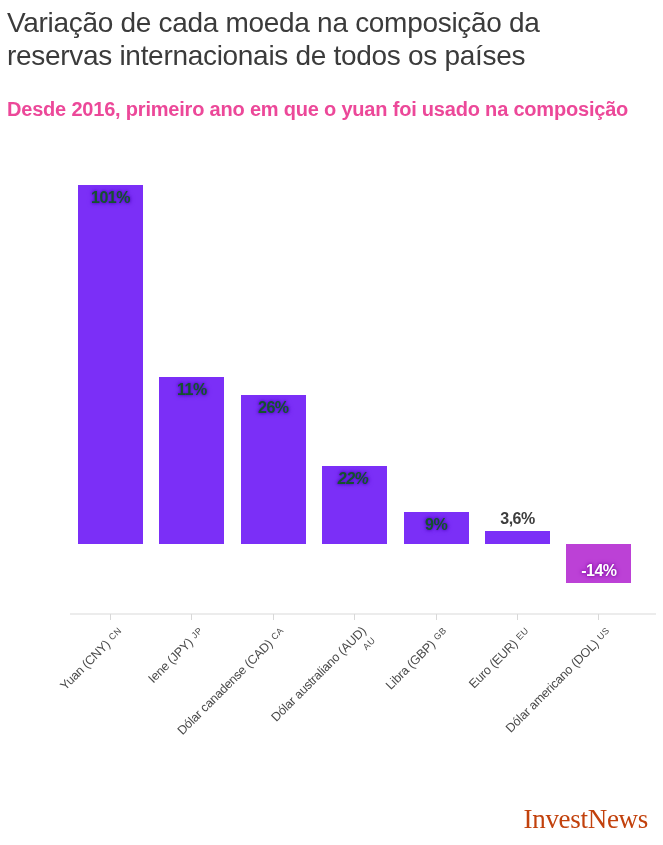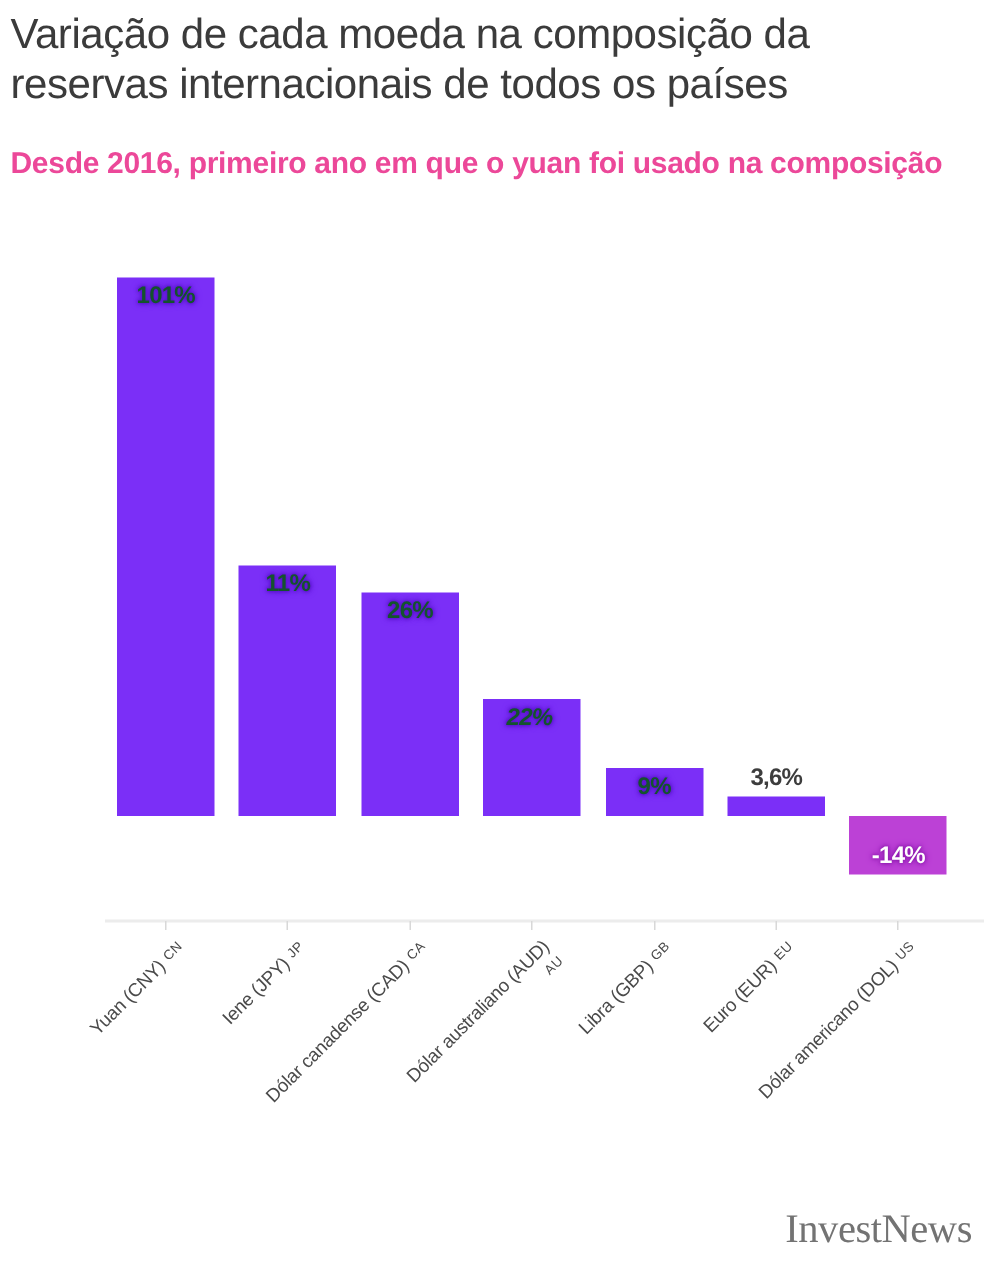--- a/index.html
+++ b/index.html
@@ -29,21 +29,21 @@
   .vl-dark{color:#3d3d3d;}
   .cat{
     position:absolute;text-align:right;color:#4a4a4a;font-size:12.5px;
     line-height:14px;letter-spacing:-0.2px;
     transform:rotate(-45deg);transform-origin:100% 0;
   }
   .cat-code{font-size:9px;vertical-align:2px;letter-spacing:0.4px;margin-left:4px;}
   .brand{
     position:absolute;right:15px;top:804px;
     font-family:"Liberation Serif",serif;font-size:27px;font-weight:400;
-    color:#737373;letter-spacing:-0.3px;
+    color:#c2410c;letter-spacing:-0.3px;
   }
 </style>
 </head>
 <body>
 
 <div class="canvas">
 
   <div class="header">
     <h1 class="title"><span>Variação de cada moeda na composição da</span><br><span>reservas internacionais de todos os países</span></h1>
     <p class="subtitle"><span>Desde 2016, primeiro ano em que o yuan foi usado na composição</span><br></p>

